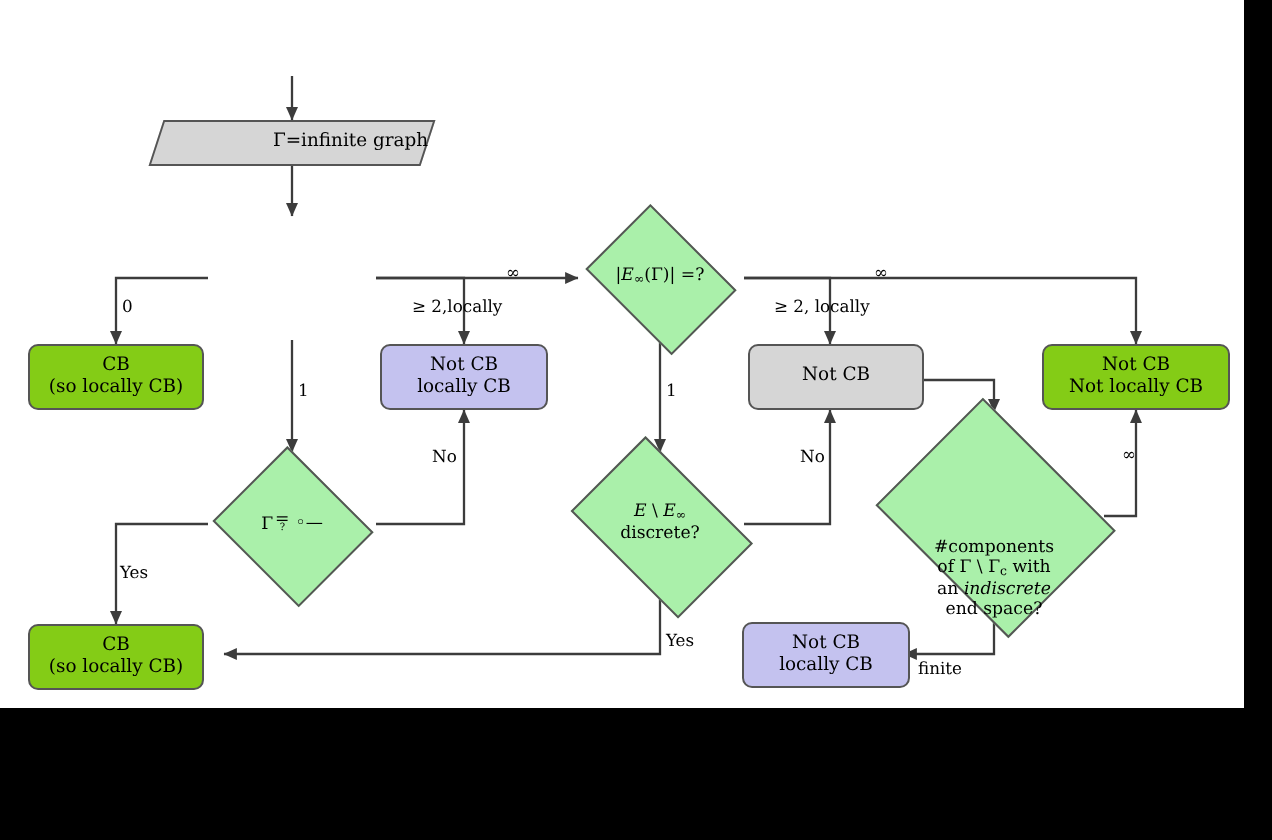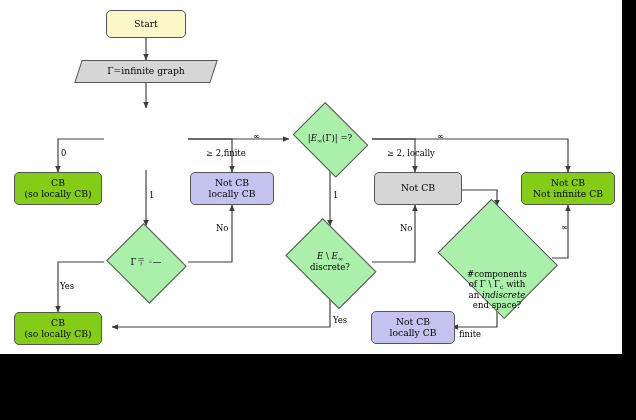--- a/index.html
+++ b/index.html
@@ -147,25 +147,22 @@
       <path d="M330,298 L330,327 L112,327"></path>
 
       <path d="M462,190 L497,190 L497,206"></path>
 
       <path d="M497,310 L497,327 L452,327"></path>
 
       <path d="M552,258 L568,258 L568,205"></path>
     </g>
   </svg>
 
-  <div class="node box yellow" style="left:106px; top:10px; width:80px; height:28px;">
-    <span>Start</span>
-  </div>
-
-  <div class="node para" style="left:78px; top:60px; width:136px; height:23px;">
+
+  <div class="node para" style="left:78px; top:60px; width:136px; height:23px;justify-content:flex-end;">
     <span class="para-inner"></span>
     <span class="para-text">Γ=infinite graph</span>
   </div>
 
 
   <div class="node diamond" style="left:288px; top:108px; width:84px; height:62px;">
     <span class="dia-inner"></span>
     <span class="dia-text">|<span class="mi">E</span><span class="sub">∞</span>(Γ)|&nbsp;=?</span>
   </div>
 
@@ -193,36 +190,36 @@
     <span>Not CB</span>
     <span>locally CB</span>
   </div>
 
   <div class="node box grey" style="left:374px; top:172px; width:88px; height:33px;">
     <span>Not CB</span>
   </div>
 
   <div class="node box pink" style="left:521px; top:172px; width:94px; height:33px; flex-direction:column;">
     <span>Not CB</span>
-    <span>Not infinite CB</span>
+    <span>Not locally CB</span>
   </div>
 
   <div class="node box pink" style="left:14px; top:312px; width:88px; height:33px; flex-direction:column;">
     <span>CB</span>
     <span>(so locally CB)</span>
   </div>
 
   <div class="node box purple" style="left:371px; top:311px; width:84px; height:33px; flex-direction:column;">
     <span>Not CB</span>
     <span>locally CB</span>
   </div>
 
   <div class="edge-label" style="left:61px; top:148px;">0</div>
   <div class="edge-label" style="left:149px; top:190px;">1</div>
-  <div class="edge-label" style="left:206px; top:148px;">≥ 2,finite</div>
+  <div class="edge-label" style="left:206px; top:148px;">≥ 2,locally</div>
   <div class="edge-label" style="left:253px; top:131px;">∞</div>
   <div class="edge-label" style="left:333px; top:190px;">1</div>
   <div class="edge-label" style="left:387px; top:148px;">≥ 2, locally</div>
   <div class="edge-label" style="left:437px; top:131px;">∞</div>
   <div class="edge-label" style="left:60px; top:281px;">Yes</div>
   <div class="edge-label" style="left:216px; top:223px;">No</div>
   <div class="edge-label" style="left:333px; top:315px;">Yes</div>
   <div class="edge-label" style="left:400px; top:223px;">No</div>
   <div class="edge-label" style="left:459px; top:329px;">finite</div>
   <div class="edge-label" style="left:561px; top:222px;">∞</div>

